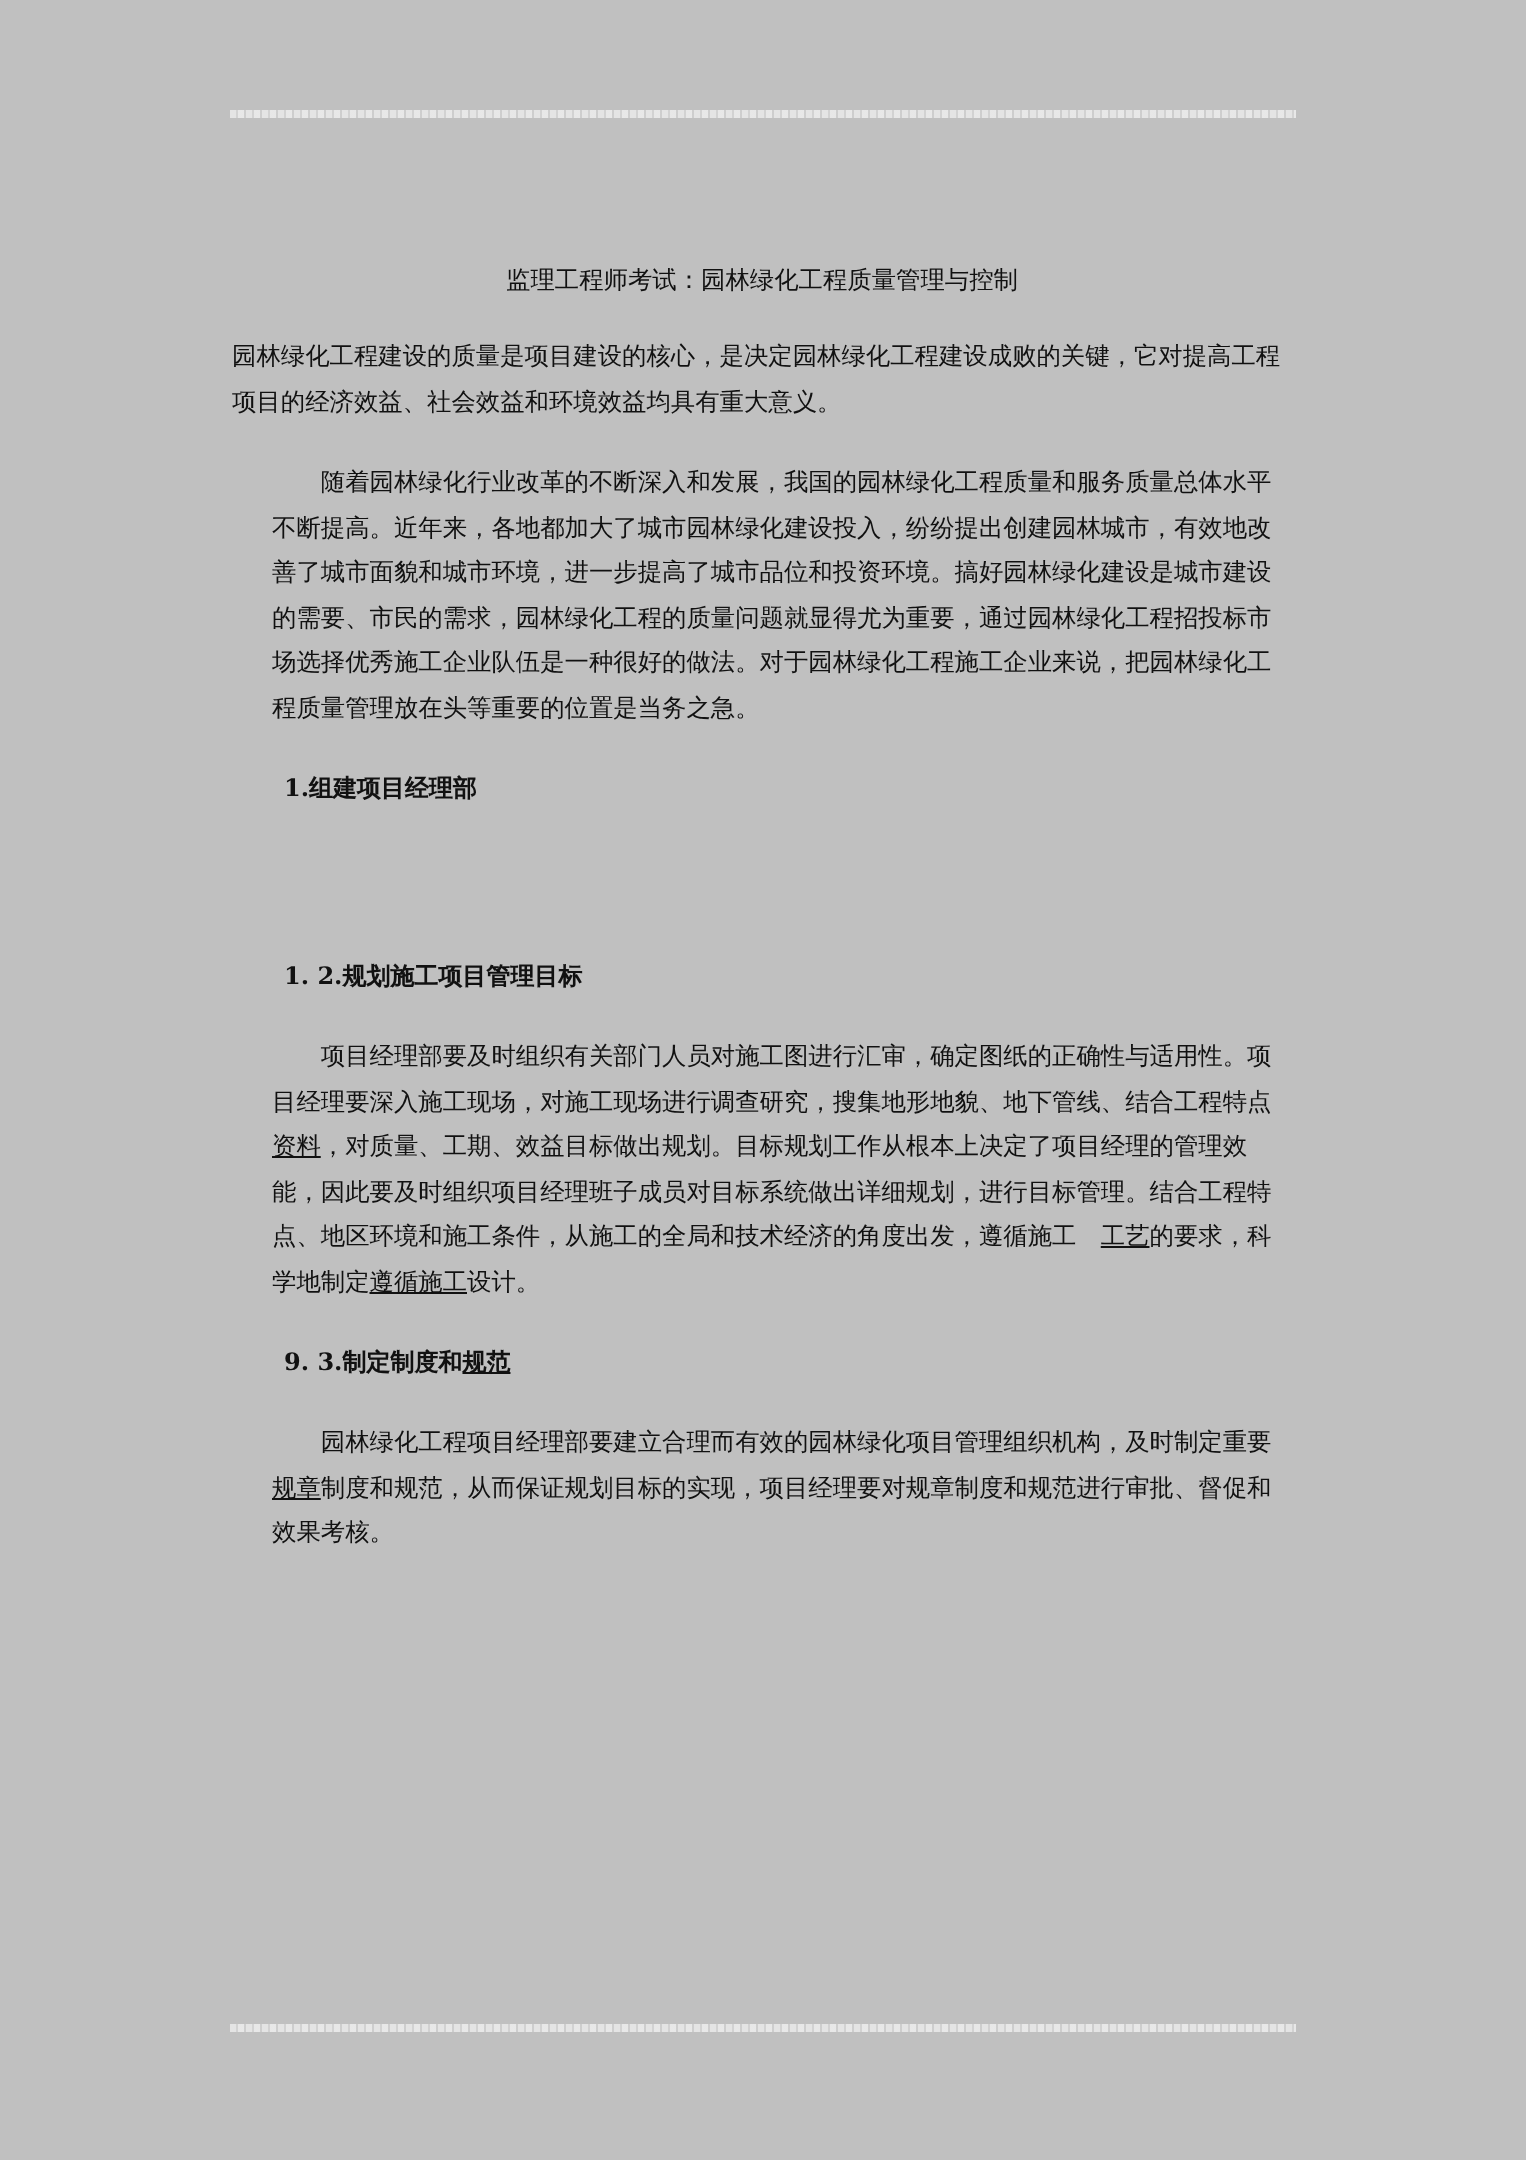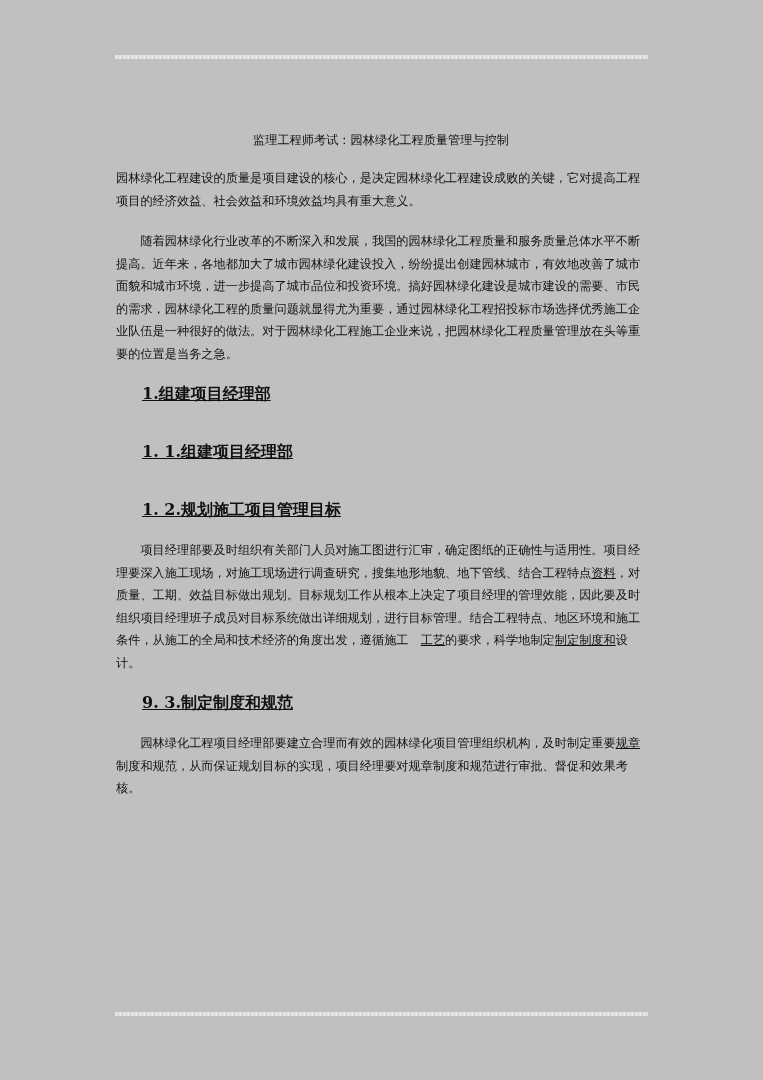--- a/index.html
+++ b/index.html
@@ -28,56 +28,54 @@
     line-height: 22.5px;
   }
   .title {
     text-align: center;
     margin: 16px;
     padding-left: 4px;
     font-size: 12.2px;
     line-height: 22px;
   }
   p { margin: 0; }
-  .para { text-indent: 2em; }
+  .para { text-indent: 2em; margin-left: 20px; }
   .intro { margin-top: 0; }
   .h {
     font-weight: bold;
     font-family: "DejaVu Serif", "Liberation Serif", serif;
     padding-left: 26px;
-    font-size: 16px;
+    font-size: 12px;
     line-height: 22px;
-    text-decoration: underline;
   }
   .u { text-decoration: underline; }
   .gap-s { height: 18px; }
 </style>
 </head>
 <body>
 
 <div class="strip top"></div>
 
 <div class="page">
   <p class="title">监理工程师考试：园林绿化工程质量管理与控制</p>
   <p class="intro">园林绿化工程建设的质量是项目建设的核心，是决定园林绿化工程建设成败的关键，它对提高工程项目的经济效益、社会效益和环境效益均具有重大意义。</p>
   <div class="gap-s"></div>
   <p class="para">随着园林绿化行业改革的不断深入和发展，我国的园林绿化工程质量和服务质量总体水平不断提高。近年来，各地都加大了城市园林绿化建设投入，纷纷提出创建园林城市，有效地改善了城市面貌和城市环境，进一步提高了城市品位和投资环境。搞好园林绿化建设是城市建设的需要、市民的需求，园林绿化工程的质量问题就显得尤为重要，通过园林绿化工程招投标市场选择优秀施工企业队伍是一种很好的做法。对于园林绿化工程施工企业来说，把园林绿化工程质量管理放在头等重要的位置是当务之急。</p>
   <div class="gap-s"></div>
 
   <p class="h">1.组建项目经理部</p>
   <div class="gap-s"></div>
   <div class="gap-s"></div>
 
-  <p class="h">1. 1.组建项目经理部</p>
   <div class="gap-s"></div>
   <div class="gap-s"></div>
 
   <p class="h">1. 2.规划施工项目管理目标</p>
   <div class="gap-s"></div>
-  <p class="para"><span>项目经理部要及时组织有关部门人员对施工图进行汇审，确定图纸的正确性与适用性。项目经理要深入施工现场，对施工现场进行调查研究，搜集地形地貌、地下管线、结合工程特点</span><span class="u">资料</span><span>，对质量、工期、效益目标做出规划。目标规划工作从根本上决定了项目经理的管理效能，因此要及时组织项目经理班子成员对目标系统做出详细规划，进行目标管理。结合工程特点、地区环境和施工条件，从施工的全局和技术经济的角度出发，遵循施工　</span><span class="u">工艺</span><span>的要求，科学地制定</span><span class="u">制定制度和</span><span>设计。</span></p>
+  <p class="para"><span>项目经理部要及时组织有关部门人员对施工图进行汇审，确定图纸的正确性与适用性。项目经理要深入施工现场，对施工现场进行调查研究，搜集地形地貌、地下管线、结合工程特点</span><span class="u">资料</span><span>，对质量、工期、效益目标做出规划。目标规划工作从根本上决定了项目经理的管理效能，因此要及时组织项目经理班子成员对目标系统做出详细规划，进行目标管理。结合工程特点、地区环境和施工条件，从施工的全局和技术经济的角度出发，遵循施工　</span><span class="u">工艺</span><span>的要求，科学地制定</span><span class="u">遵循施工</span><span>设计。</span></p>
   <div class="gap-s"></div>
 
   <p class="h"><span>9. 3.制定制度和</span><span class="u">规范</span></p>
   <div class="gap-s"></div>
   <p class="para"><span>园林绿化工程项目经理部要建立合理而有效的园林绿化项目管理组织机构，及时制定重要</span><span class="u">规章</span><span>制度和规范，从而保证规划目标的实现，项目经理要对规章制度和规范进行审批、督促和效果考核。</span></p>
 </div>
 
 <div class="strip bottom"></div>
 
 </body></html>

